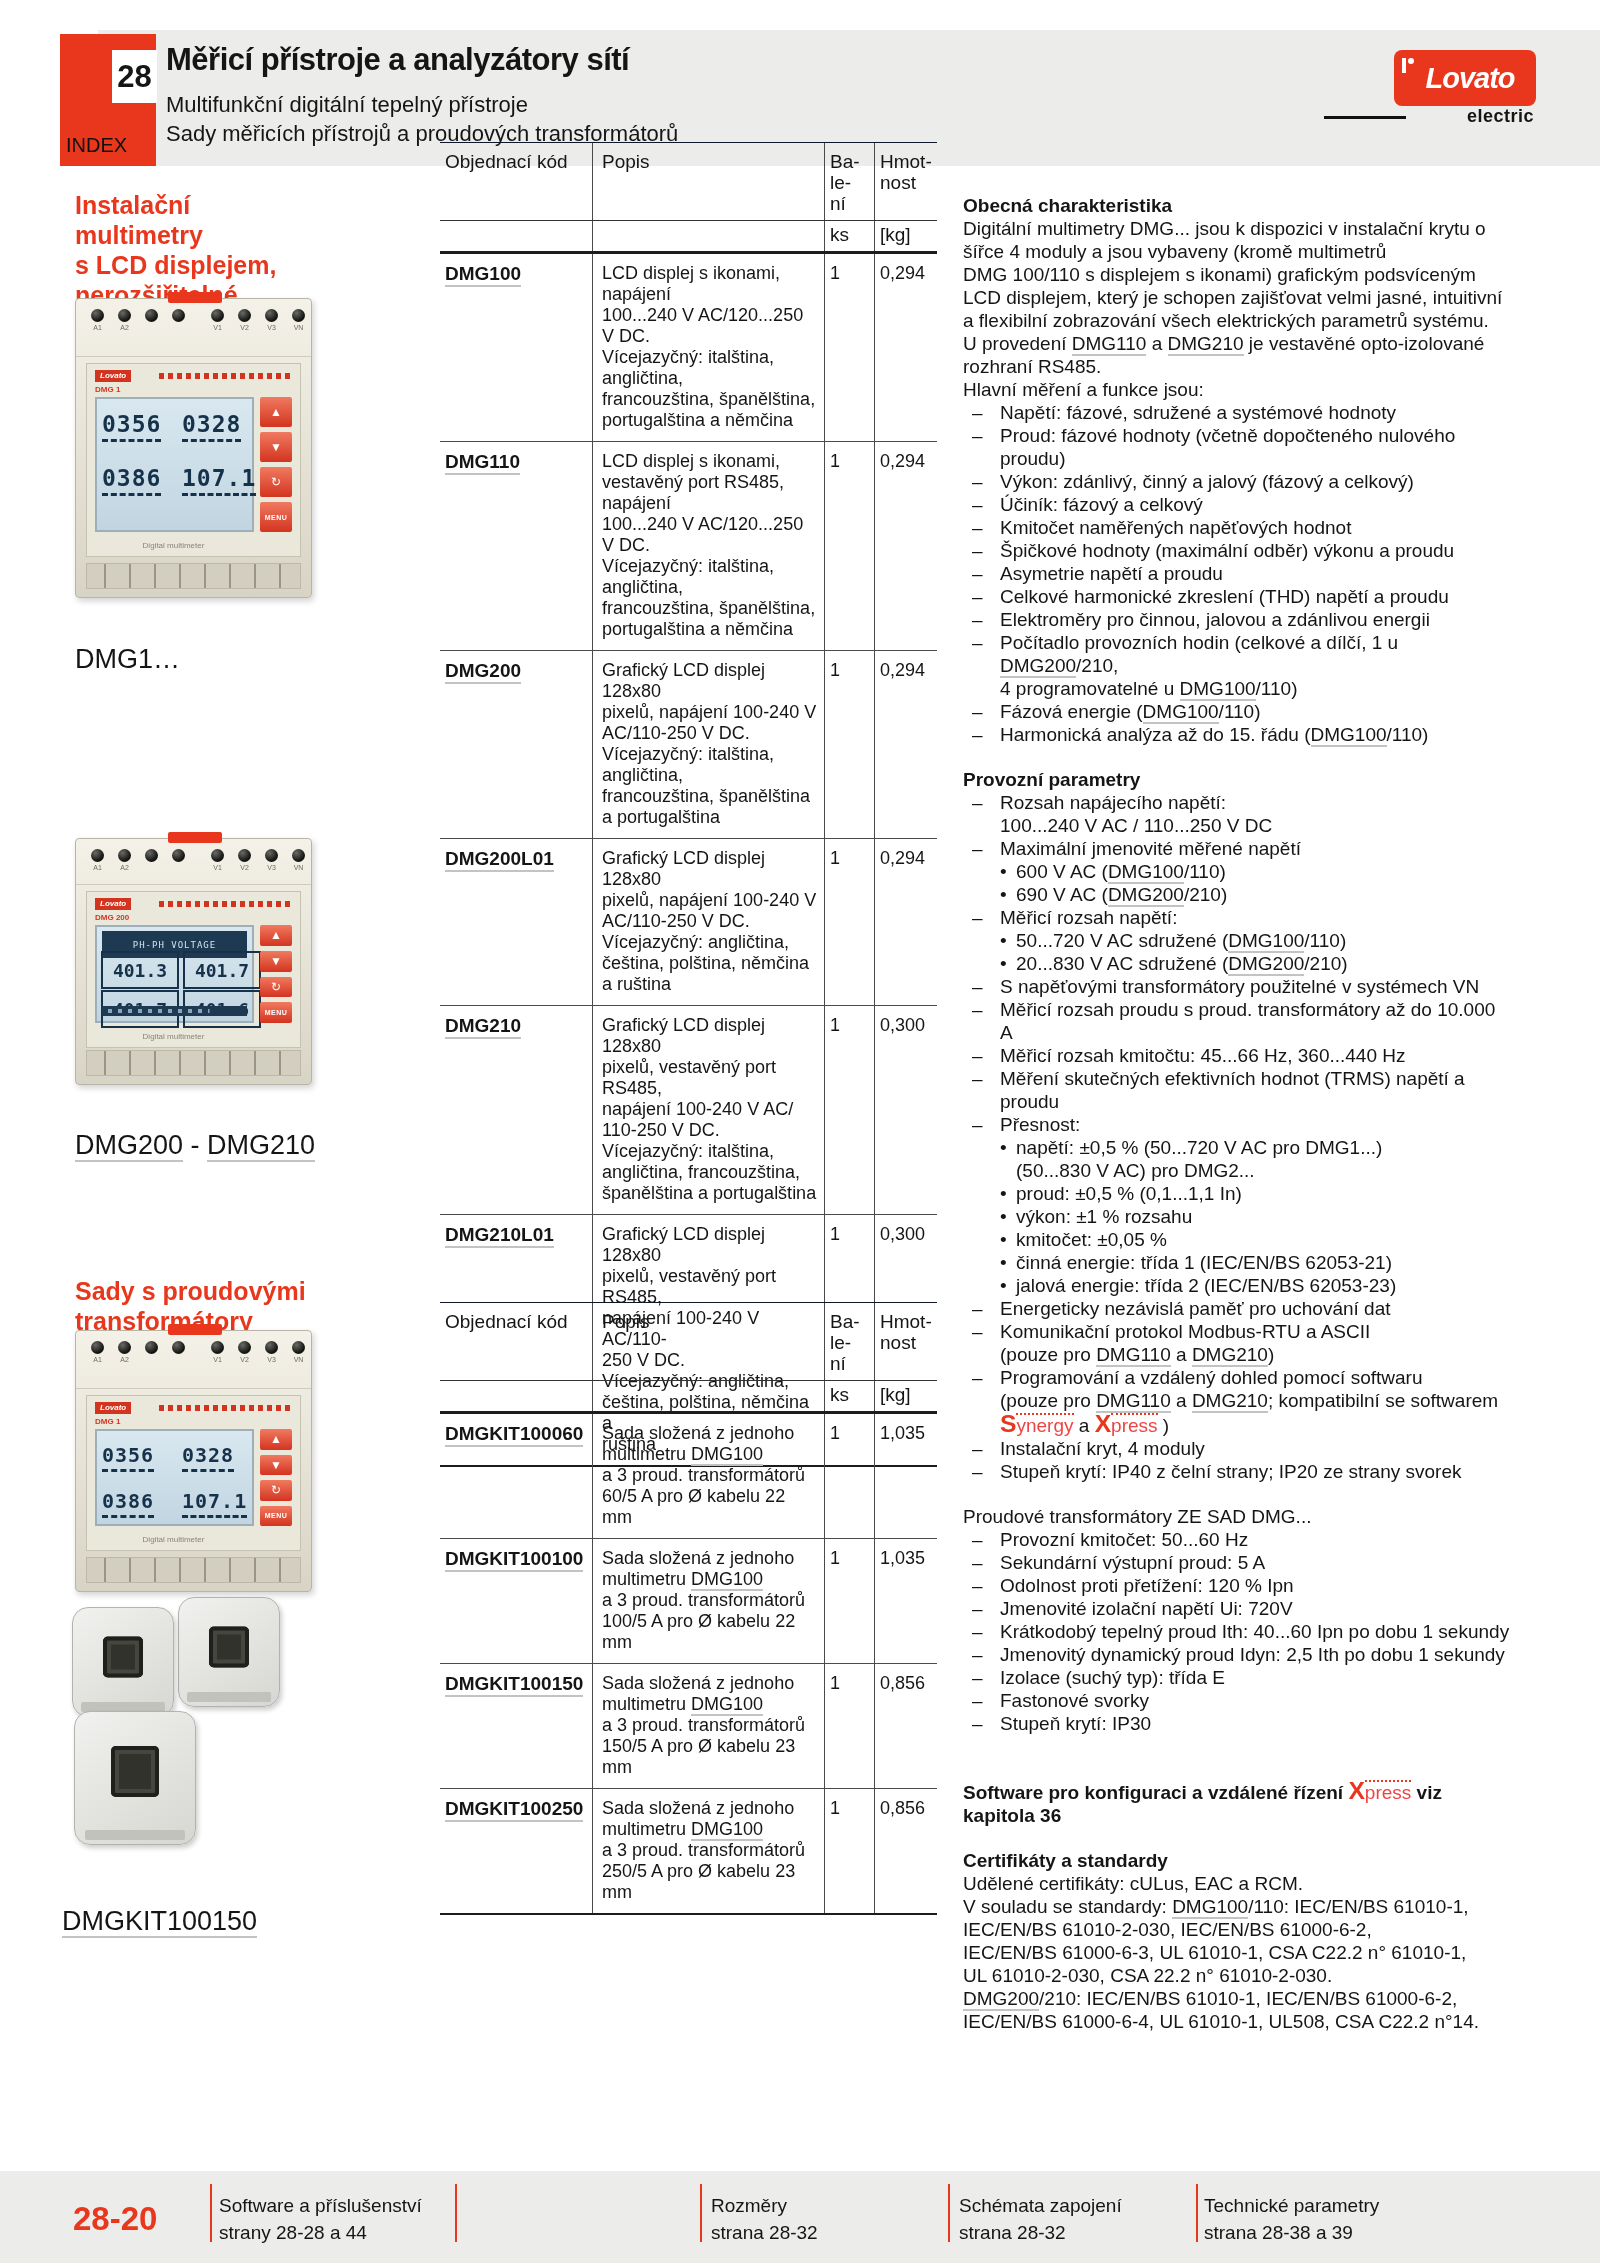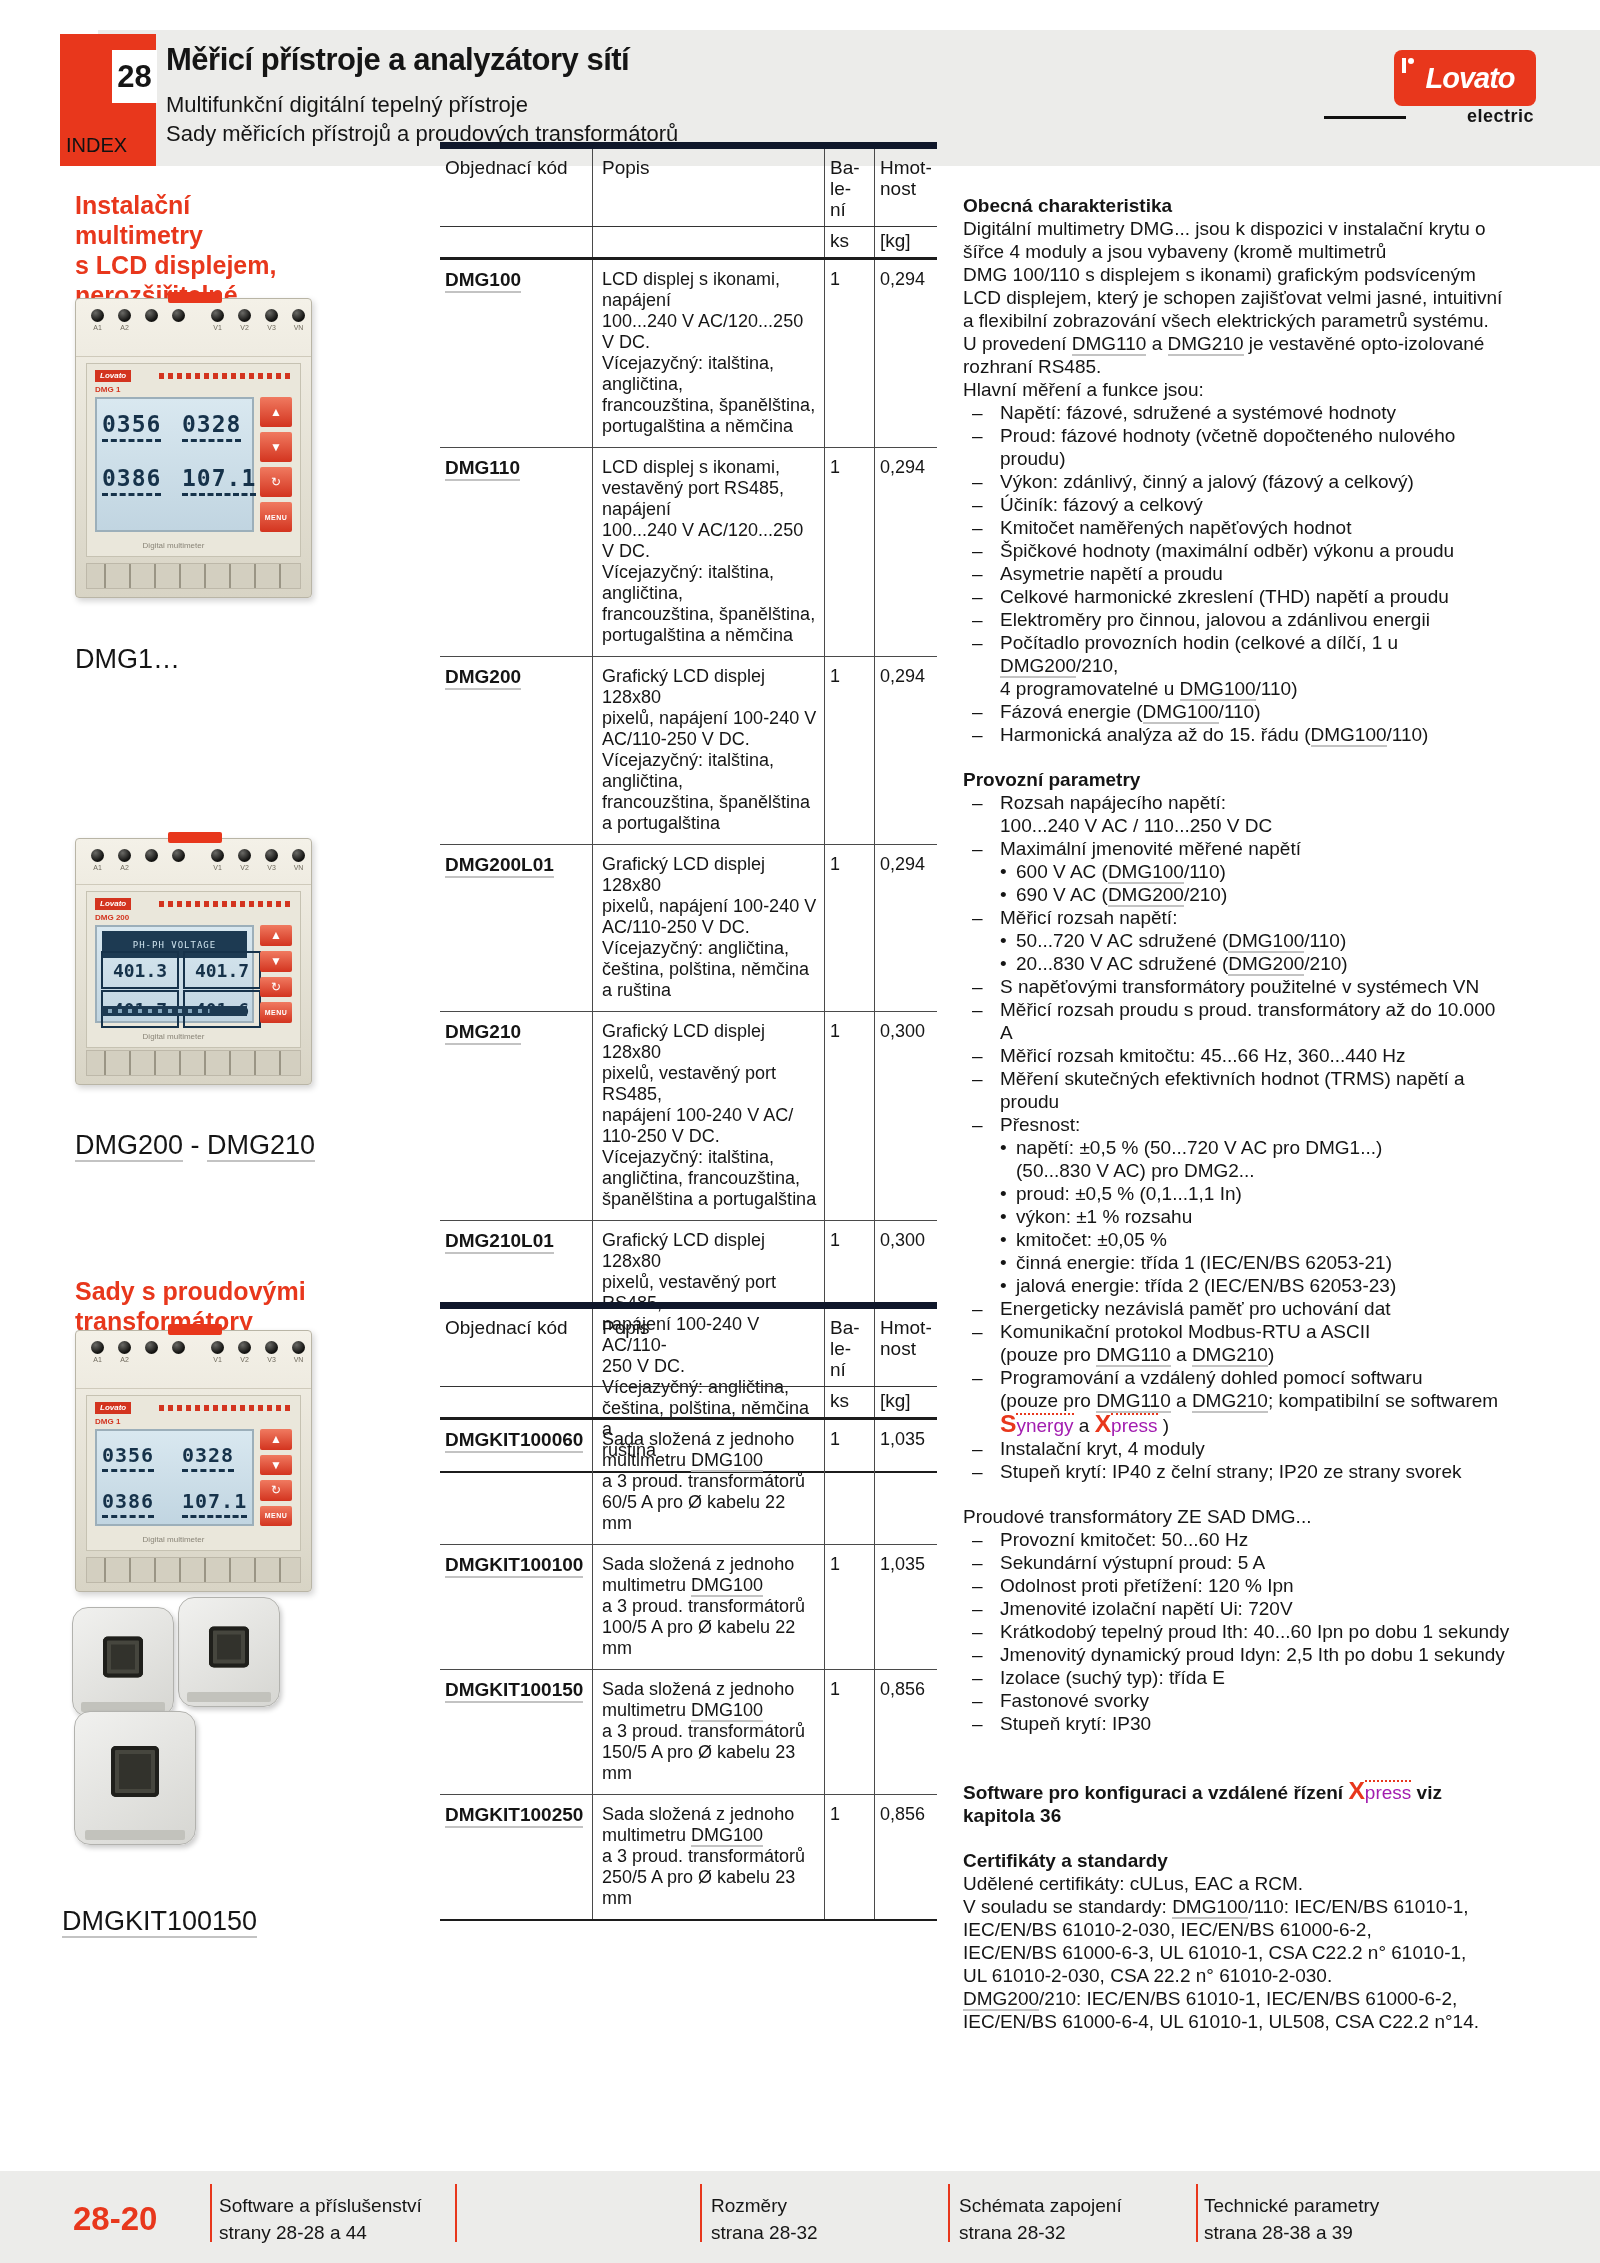--- a/index.html
+++ b/index.html
@@ -94,21 +94,21 @@
   .ct1{left:12px;top:14px;width:100px;height:108px;}
   .ct2{left:118px;top:4px;width:100px;height:108px;}
   .ct3{left:14px;top:118px;width:120px;height:132px;}
 
   
   .ptable{position:absolute;left:440px;width:497px;font-size:18px;line-height:21px;}
   .trow{display:grid;grid-template-columns:152px 232px 50px 63px;}
   .trow>div{padding:6px 4px 6px 5px;white-space:pre-line;box-sizing:border-box;}
   .trow>div+div{border-left:1px solid #4a4a4a;}
   .trow>div:nth-child(2){padding-left:9px;}
-  .t-head{border-top:7px solid #0f172a;border-bottom:1px solid #333;}
+  .t-head{border-top:1px solid #0f172a;border-bottom:1px solid #333;}
   .t-head>div{padding-top:8px;min-height:72px;font-size:19px;}
   .t-units>div{min-height:30px;padding-top:3px;font-size:19px;}
   .t-units{border-bottom:3px solid #1c1c1c;}
   .t-body .trow{border-bottom:1px solid #4a4a4a;}
   .t-body .trow>div{padding-top:9px;padding-bottom:10px;}
   .t-body .trow:last-of-type{border-bottom:2px solid #1c1c1c;}
   .code-chip{font-weight:bold;font-size:19px;border-bottom:2px solid #c3c3c3;
              display:inline-block;padding-bottom:1px;}
 
   
@@ -116,21 +116,21 @@
   .rc>div{white-space:pre-line;}
   .k-h{font-weight:bold;}
   .k-pbold{font-weight:bold;}
   .k-dash{position:relative;padding-left:37px;}
   .k-dash::before{content:"–";position:absolute;left:9px;top:0;}
   .k-dot{position:relative;padding-left:53px;}
   .k-dot::before{content:"•";position:absolute;left:37px;top:0;}
   .k-gap{height:22px;}
   .sw-logo{white-space:nowrap;}
   .sw-i{color:#e8371c;font-weight:bold;font-size:1.3em;}
-  .sw-r{display:inline-block;color:#a21caf;font-weight:normal;
+  .sw-r{display:inline-block;color:#ef4444;font-weight:normal;
         border-top:2px dotted #e8371c;line-height:1;padding-top:1px;}
 
   
   .footer-band{left:0;top:2171px;width:1600px;height:92px;background:#ececea;}
   .pagenum{left:73px;top:2200px;color:#e8371c;font-size:33px;font-weight:bold;}
   .fbar{position:absolute;top:2184px;width:2px;height:58px;background:#e8371c;}
   .fi{position:absolute;top:2192px;font-size:19px;line-height:27px;}
   .fi:nth-of-type(1){left:219px;} .fi:nth-of-type(2){left:711px;}
   .fi:nth-of-type(3){left:959px;} .fi:nth-of-type(4){left:1204px;}
 </style>

